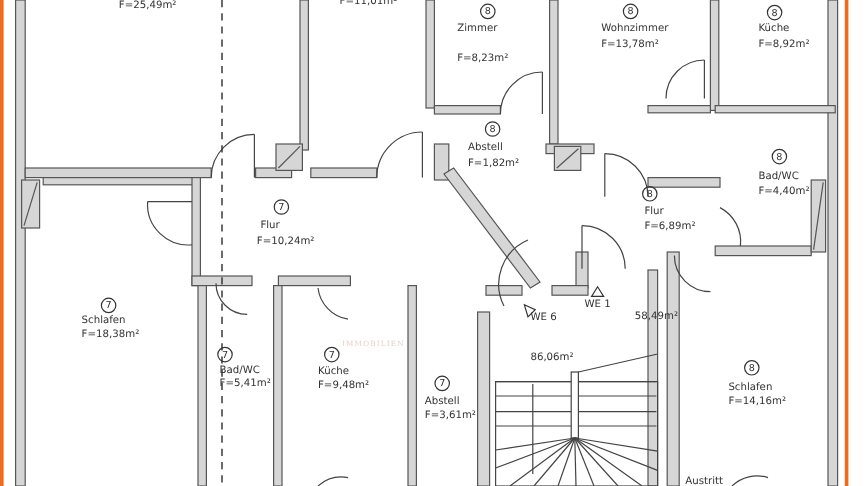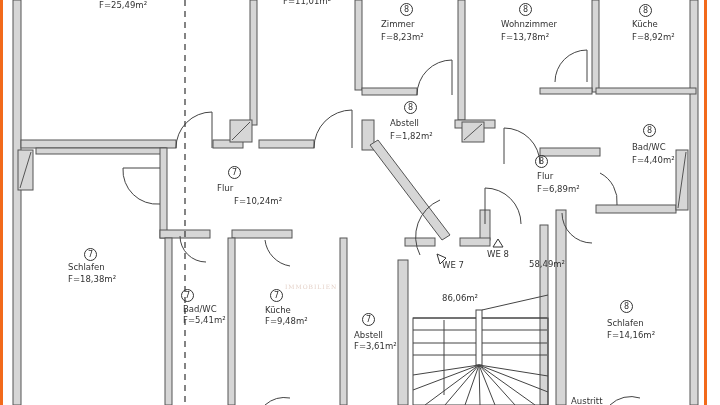--- a/index.html
+++ b/index.html
@@ -127,41 +127,41 @@
   </svg>
 
   <div class="wm-sub">IMMOBILIEN</div>
 
   <div class="lbl" style="left:99px;top:0px;">F=25,49m²</div>
 
   <div class="lbl" style="left:283px;top:-4px;">F=11,01m²</div>
 
   <div class="num" style="left:400px;top:3px;">8</div>
   <div class="lbl" style="left:381px;top:19px;text-align:center;">Zimmer</div>
-  <div class="lbl" style="left:381px;top:32px;">F=8,23m²</div>
+  <div class="lbl" style="left:381px;top:44px;">F=8,23m²</div>
 
   <div class="num" style="left:519px;top:3px;">8</div>
   <div class="lbl" style="left:501px;top:19px;">Wohnzimmer</div>
   <div class="lbl" style="left:501px;top:32px;">F=13,78m²</div>
 
   <div class="num" style="left:639px;top:4px;">8</div>
   <div class="lbl" style="left:632px;top:19px;">Küche</div>
   <div class="lbl" style="left:632px;top:32px;">F=8,92m²</div>
 
   <div class="num" style="left:404px;top:101px;">8</div>
   <div class="lbl" style="left:390px;top:118px;">Abstell</div>
   <div class="lbl" style="left:390px;top:131px;">F=1,82m²</div>
 
   <div class="num" style="left:643px;top:124px;">8</div>
   <div class="lbl" style="left:632px;top:142px;">Bad/WC</div>
   <div class="lbl" style="left:632px;top:155px;">F=4,40m²</div>
 
   <div class="num" style="left:228px;top:166px;">7</div>
   <div class="lbl" style="left:217px;top:183px;">Flur</div>
-  <div class="lbl" style="left:234px;top:196px;">F=10,24m²</div>
+  <div class="lbl" style="left:214px;top:196px;">F=10,24m²</div>
 
   <div class="num" style="left:535px;top:155px;">8</div>
   <div class="lbl" style="left:537px;top:171px;">Flur</div>
   <div class="lbl" style="left:537px;top:184px;text-align:center;">F=6,89m²</div>
 
   <div class="num" style="left:84px;top:248px;">7</div>
   <div class="lbl" style="left:68px;top:262px;">Schlafen</div>
   <div class="lbl" style="left:68px;top:274px;">F=18,38m²</div>
 
   <div class="num" style="left:181px;top:289px;">7</div>
@@ -175,17 +175,17 @@
   <div class="num" style="left:362px;top:313px;">7</div>
   <div class="lbl" style="left:354px;top:330px;">Abstell</div>
   <div class="lbl" style="left:354px;top:341px;text-align:center;">F=3,61m²</div>
 
   <div class="num" style="left:620px;top:300px;">8</div>
   <div class="lbl" style="left:607px;top:318px;">Schlafen</div>
   <div class="lbl" style="left:607px;top:330px;">F=14,16m²</div>
 
   <div class="lbl" style="left:571px;top:396px;">Austritt</div>
 
-  <div class="lbl" style="left:442px;top:260px;">WE 7</div>
+  <div class="lbl" style="left:442px;top:260px;">WE 6</div>
   <div class="lbl" style="left:442px;top:271px;margin-top:22px;">86,06m²</div>
-  <div class="lbl" style="left:487px;top:249px;">WE 8</div>
+  <div class="lbl" style="left:487px;top:249px;">WE 1</div>
   <div class="lbl" style="left:497px;top:259px;margin-left:32px;">58,49m²</div>
 </div>
 
 </body></html>

